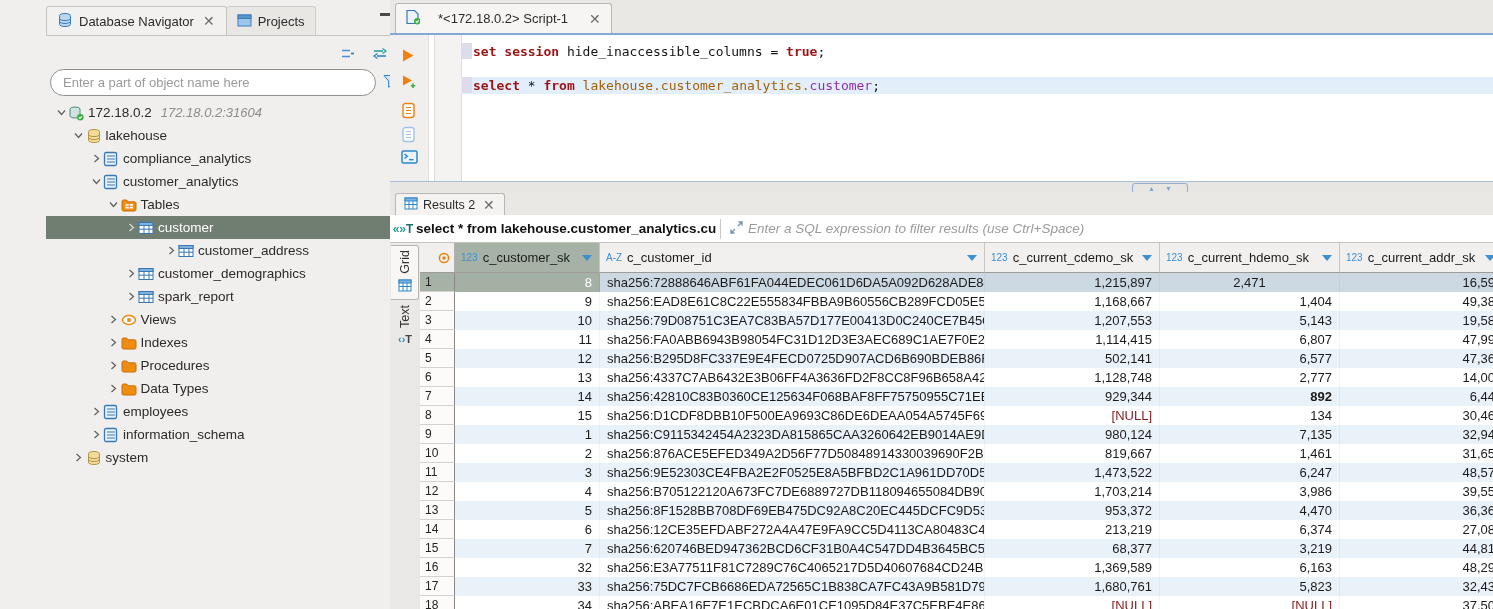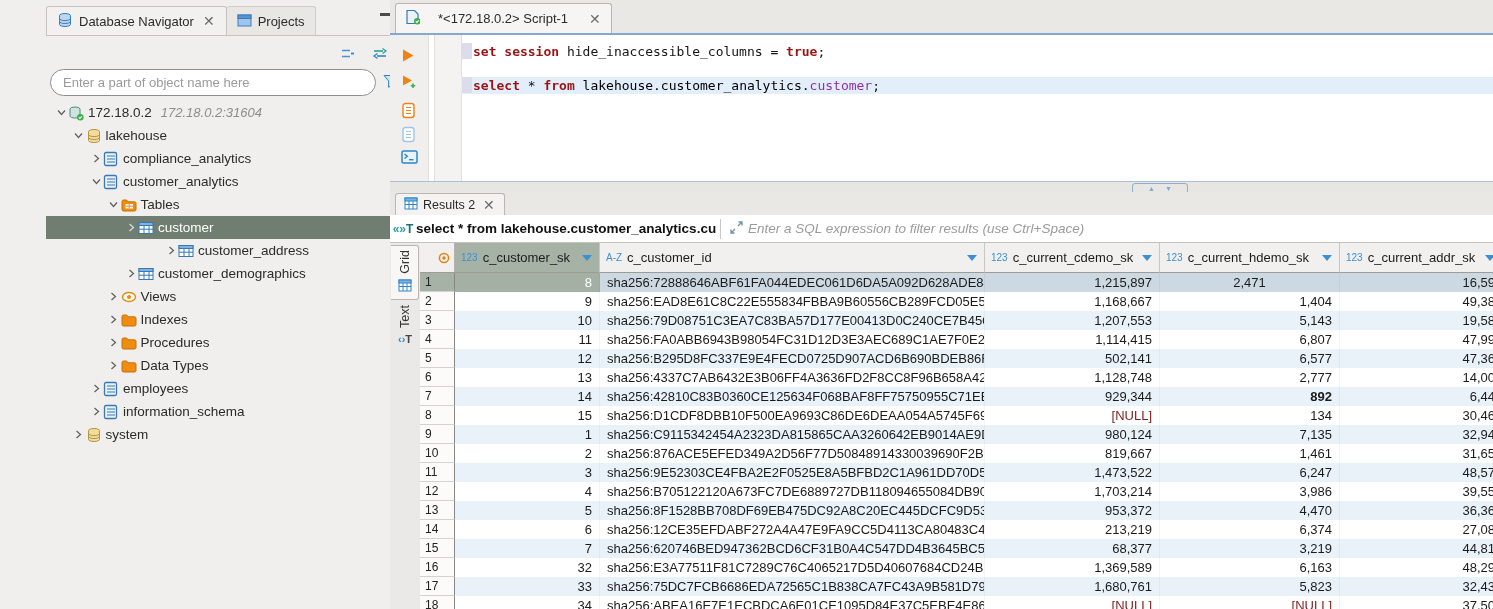--- a/index.html
+++ b/index.html
@@ -38,21 +38,21 @@
   .ed-topline{left:390px;top:33px;width:1103px;height:2px;background:#84a7d3;}
   .ed-body{left:390px;top:35px;width:1103px;height:146px;background:#fff;}
   .ed-iconbar{position:absolute;left:0;top:0;width:38px;height:146px;background:#f0efed;border-right:1px solid #e2e0dd;}
   .ed-ic{position:absolute;left:11px;}
   .ed-gutter{position:absolute;left:44px;top:0;width:26px;height:146px;background:#f4f3f1;border-left:1px solid #e0ddda;border-right:1px solid #e0ddda;}
   .stmt-marker{position:absolute;left:72px;width:10px;height:16px;background:#dcdcec;}
   .hl-band{position:absolute;left:71px;top:42px;width:1032px;height:17px;background:#e3eefb;}
   .code{position:absolute;left:83px;font-family:"DejaVu Sans Mono","Liberation Mono",monospace;font-size:13px;line-height:17px;white-space:pre;}
   .tok-kw{color:#9b1414;font-weight:bold;}
   .tok-pl{color:#141414;}
-  .tok-q{color:#000000;}
+  .tok-q{color:#a16207;}
   .tok-obj{color:#8f2fa8;}
 
   
   .splitter{left:390px;top:181px;width:1103px;height:11px;background:#e8e6e3;border-top:1px solid #aabfd3;}
   .split-ctl{position:absolute;left:742px;top:1px;width:54px;height:9px;border:1px solid #8fafd0;border-radius:3px;display:flex;align-items:center;justify-content:center;gap:10px;color:#84a7cc;font-size:7px;line-height:7px;background:#e8e6e3;}
 
   
   .res-panel{left:390px;top:192px;width:1103px;height:417px;}
   .res-tabbar{left:0;top:0;width:1103px;height:23px;background:#eae8e5;border-bottom:1px solid #c6c3bf;position:absolute;}
   .res-tab{position:absolute;left:5px;top:1px;height:22px;display:flex;align-items:center;gap:5px;padding:0 8px;background:#f4f3f1;border:1px solid #b9b6b2;border-bottom:none;border-radius:3px 3px 0 0;box-sizing:border-box;font-size:12.5px;}
@@ -255,20 +255,35 @@
           </span>
           <span class="tree-icon">
             <svg width="16" height="14">
               <rect x="1" y="1.5" width="14" height="11" fill="#fff" stroke="#3878b4"></rect>
               <rect x="1" y="1.5" width="14" height="3" fill="#7fb2dc" stroke="#3878b4"></rect>
               <path d="M6 4.5v8M11 4.5v8M1 8.2h14" stroke="#3878b4"></path>
             </svg>
           </span>
           <span class="tree-label">customer_demographics</span>
         </div>
+        <div class="tree-row" style="padding-left: 78px;">
+          <span class="tree-chev">
+            <svg width="11" height="11">
+              <path d="M3.5 2l4 3.5-4 3.5" fill="none" stroke="#5f5f5f" stroke-width="1.2"></path>
+            </svg>
+          </span>
+          <span class="tree-icon">
+            <svg width="16" height="14">
+              <rect x="1" y="1.5" width="14" height="11" fill="#fff" stroke="#3878b4"></rect>
+              <rect x="1" y="1.5" width="14" height="3" fill="#7fb2dc" stroke="#3878b4"></rect>
+              <path d="M6 4.5v8M11 4.5v8M1 8.2h14" stroke="#3878b4"></path>
+            </svg>
+          </span>
+          <span class="tree-label">spark_report</span>
+        </div>
         <div class="tree-row" style="padding-left: 60.5px;">
           <span class="tree-chev">
             <svg width="11" height="11">
               <path d="M3.5 2l4 3.5-4 3.5" fill="none" stroke="#5f5f5f" stroke-width="1.2"></path>
             </svg>
           </span>
           <span class="tree-icon">
             <svg width="16" height="12">
               <ellipse cx="8" cy="6" rx="6.5" ry="4.5" fill="#fff" stroke="#e8890c" stroke-width="1.4"></ellipse>
               <circle cx="8" cy="6" r="2" fill="#e8890c"></circle>

